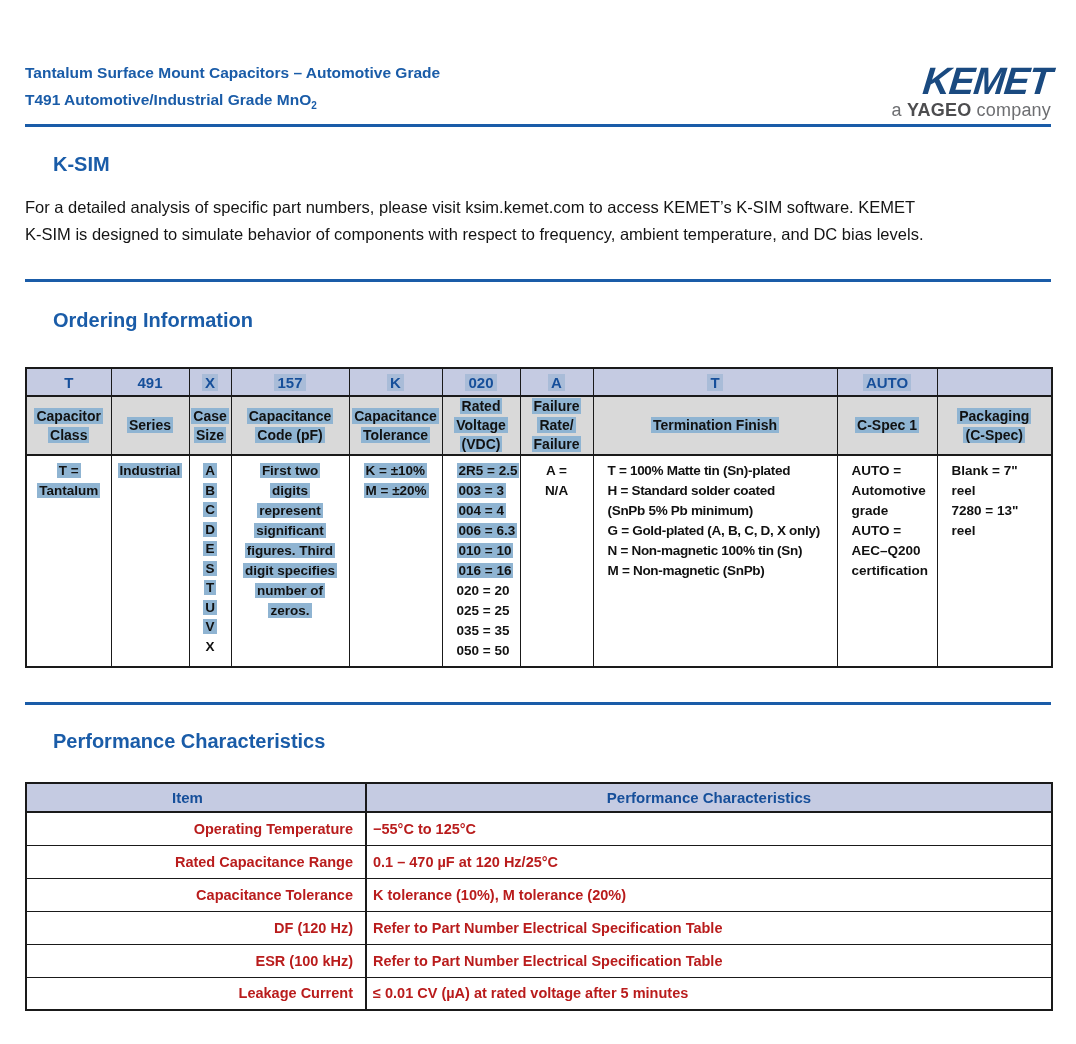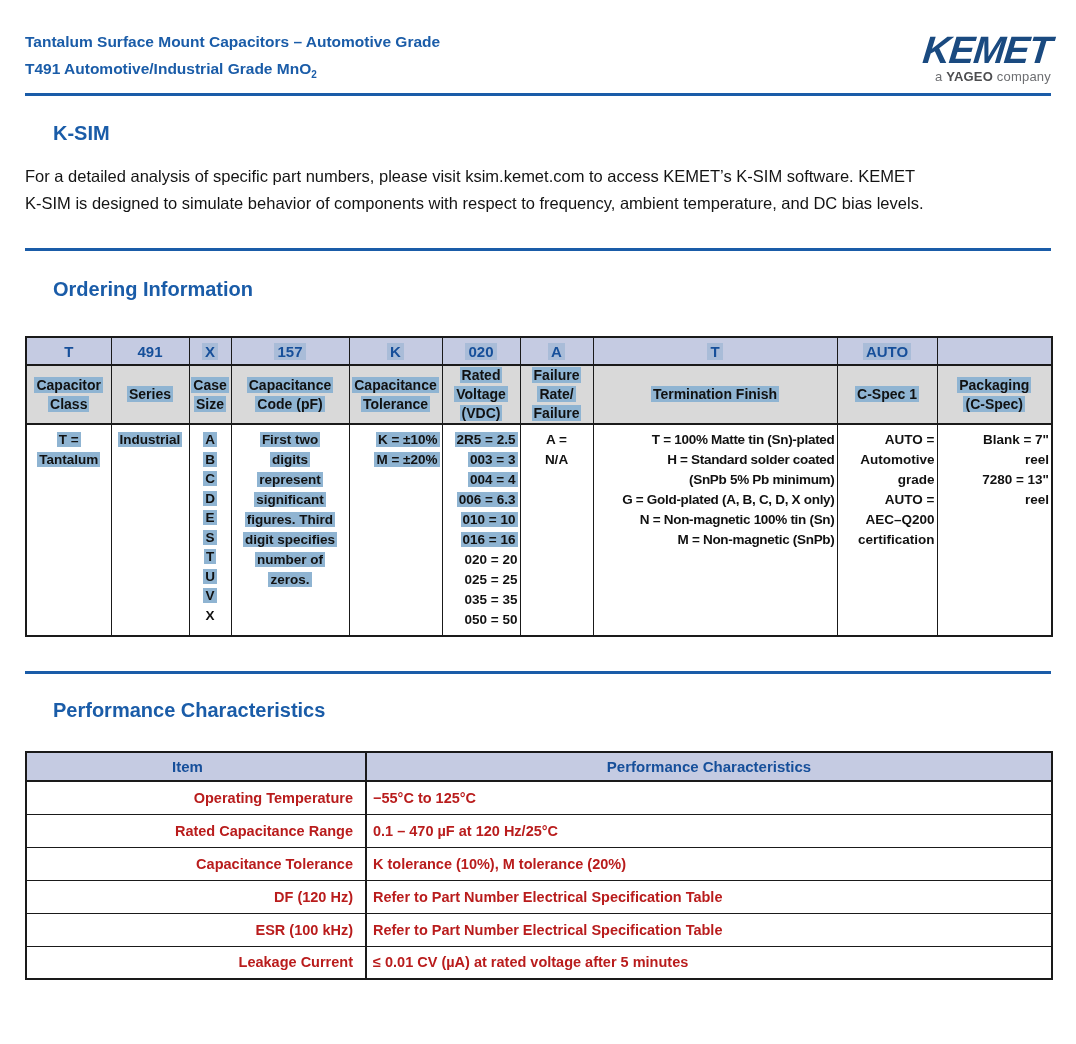--- a/index.html
+++ b/index.html
@@ -5,30 +5,30 @@
   * { margin:0; padding:0; box-sizing:border-box; }
   html,body { background:#ffffff; }
   body {
     width:1076px; height:1044px; overflow:hidden;
     font-family:"Liberation Sans","DejaVu Sans",sans-serif;
     color:#1a1a1a;
   }
   .page { position:relative; width:1076px; padding:0 25px; }
 
   
-  .doc-header { position:relative; padding-top:28px; }
+  .doc-header { position:relative; padding-top:28px;margin-top:31px; }
   .doc-title-line { color:#1a5ca8; font-size:15.5px; font-weight:700; line-height:27px; }
   .doc-title-line sub { font-size:10px; }
   .header-rule { height:3px; background:#1a5ca8; margin-top:5px; }
   .logo-block { position:absolute; right:0; top:32px; text-align:right; }
   .logo-kemet {
     display:inline-block; color:#1a4a80; font-size:38px; font-weight:800;
     font-style:italic; letter-spacing:-1px; transform:skewX(-6deg); line-height:36px;
   }
-  .logo-tagline { margin-top:1px; font-size:13px; color:#6d6e71; letter-spacing:0.2px; }
+  .logo-tagline { margin-top:1px; font-size:18px; color:#6d6e71; letter-spacing:0.2px; }
   .logo-tagline b { color:#4d4d4f; font-weight:700; }
 
   
   .section-heading { color:#1a5ca8; font-size:20px; font-weight:700;margin-left:28px; }
   .h-ksim { margin-top:26px; }
   .body-para { margin-top:18px; font-size:16.5px; line-height:27px; color:#141414; }
   .divider { height:3px; background:#1a5ca8; }
   .div1 { margin-top:31px; }
   .div2 { margin-top:34px; }
   .h-ordering { margin-top:27px; }
@@ -45,21 +45,21 @@
   .label-row td {
     background:#d9d9d9; height:58px; text-align:center; vertical-align:middle;
     color:#111; font-size:14px; font-weight:700; line-height:18px;
     border-bottom:2px solid #1a1a1a;
   }
   .body-row td {
     height:212px; vertical-align:top; padding-top:5px;
     font-size:13.5px; font-weight:700; line-height:20px; color:#111;
   }
   .c-center { text-align:center; }
-  .c-left   { text-align:right; padding-left:7px; padding-right:2px; }
+  .c-left   { text-align:left; padding-left:14px; padding-right:2px; }
   .c-left .line, .c-center .line { white-space:nowrap; }
   .case-col .line { line-height:19.5px; }
   .term-col { letter-spacing:-0.3px; }
   .hl { background:#8fb4d2; padding:0 2px; }
   .code-row .hl { background:#a9bcd8; padding:0 3px; }
   .label-row .line { line-height:19px; }
 
   
   .ptable { width:1026px; margin-top:29px; border:2px solid #1a1a1a; }
   .ptable td { border:1px solid #1a1a1a; }

